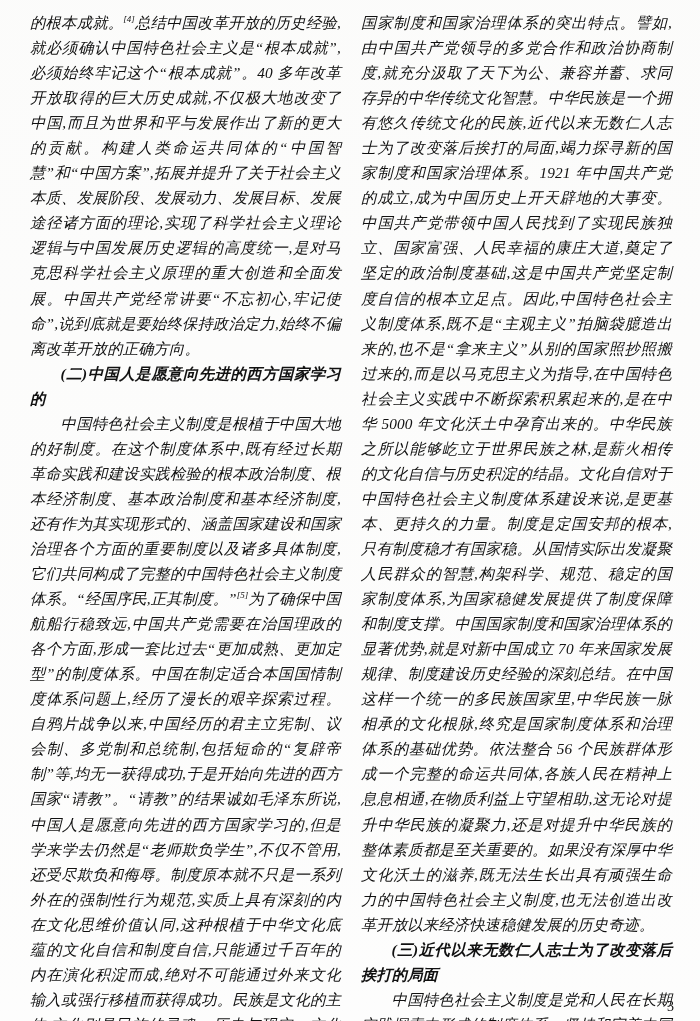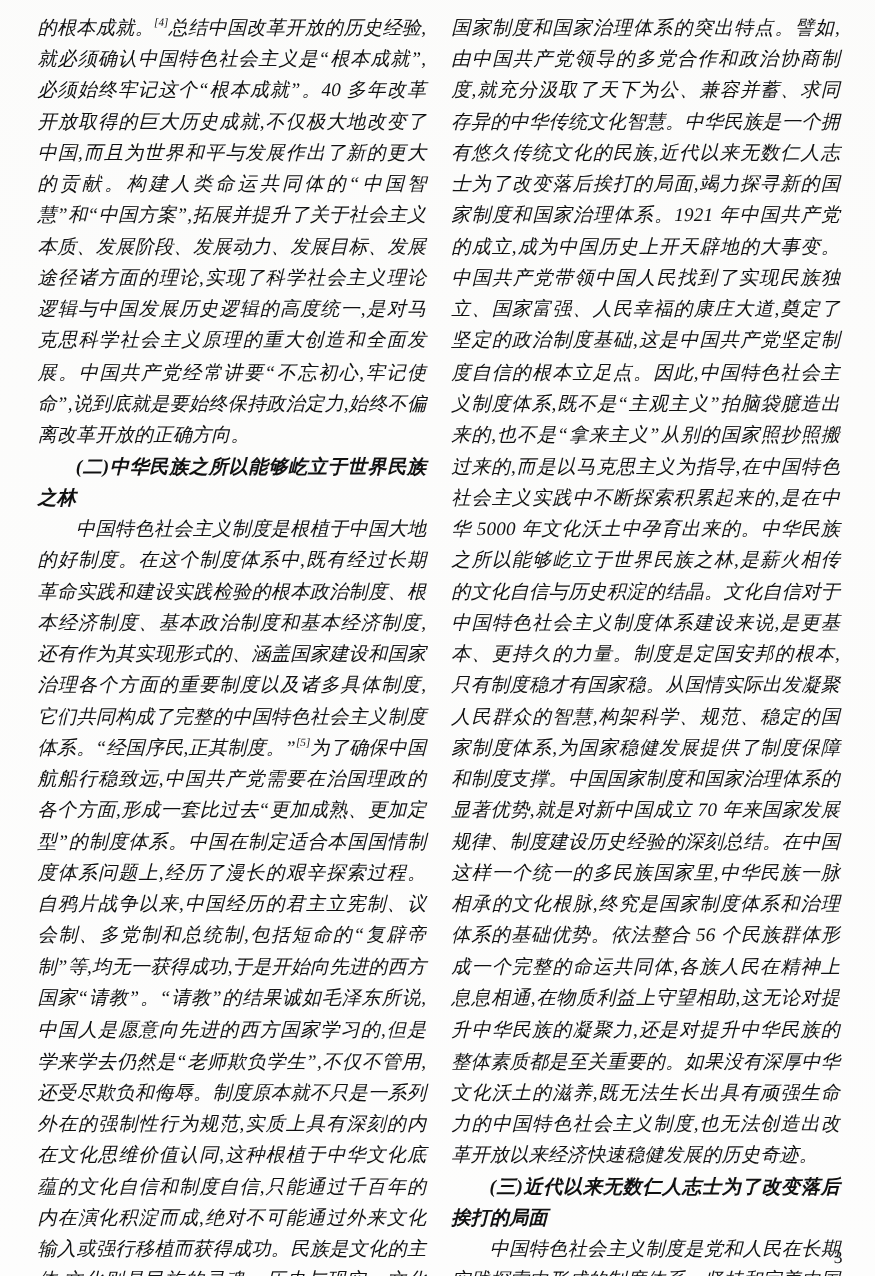--- a/index.html
+++ b/index.html
@@ -85,21 +85,21 @@
 <body>
 
 <div class="page">
   <div class="paper-tint"></div>
 
   <div class="columns">
 
     <div class="col">
       <p class="para">的根本成就。<span class="fn">[4]</span>总结中国改革开放的历史经验,就必须确认中国特色社会主义是“根本成就”,必须始终牢记这个“根本成就”。40 多年改革开放取得的巨大历史成就,不仅极大地改变了中国,而且为世界和平与发展作出了新的更大的贡献。构建人类命运共同体的“中国智慧”和“中国方案”,拓展并提升了关于社会主义本质、发展阶段、发展动力、发展目标、发展途径诸方面的理论,实现了科学社会主义理论逻辑与中国发展历史逻辑的高度统一,是对马克思科学社会主义原理的重大创造和全面发展。中国共产党经常讲要“不忘初心,牢记使命”,说到底就是要始终保持政治定力,始终不偏离改革开放的正确方向。</p>
 
-      <p class="heading">(二)中华民族之所以能够屹立于世界民族之林</p>
+      <p class="heading">(二)中国人是愿意向先进的西方国家学习的</p>
 
       <p class="para indent">中国特色社会主义制度是根植于中国大地的好制度。在这个制度体系中,既有经过长期革命实践和建设实践检验的根本政治制度、根本经济制度、基本政治制度和基本经济制度,还有作为其实现形式的、涵盖国家建设和国家治理各个方面的重要制度以及诸多具体制度,它们共同构成了完整的中国特色社会主义制度体系。“经国序民,正其制度。”<span class="fn">[5]</span>为了确保中国航船行稳致远,中国共产党需要在治国理政的各个方面,形成一套比过去“更加成熟、更加定型”的制度体系。中国在制定适合本国国情制度体系问题上,经历了漫长的艰辛探索过程。自鸦片战争以来,中国经历的君主立宪制、议会制、多党制和总统制,包括短命的“复辟帝制”等,均无一获得成功,于是开始向先进的西方国家“请教”。“请教”的结果诚如毛泽东所说,中国人是愿意向先进的西方国家学习的,但是学来学去仍然是“老师欺负学生”,不仅不管用,还受尽欺负和侮辱。制度原本就不只是一系列外在的强制性行为规范,实质上具有深刻的内在文化思维价值认同,这种根植于中华文化底蕴的文化自信和制度自信,只能通过千百年的内在演化积淀而成,绝对不可能通过外来文化输入或强行移植而获得成功。民族是文化的主体,文化则是民族的灵魂。历史与现实、文化与习俗、目标与追求、形势与任务多重因素,是构成国家制度建立与发展的基本依据。中华民族在有文字记载的 5000 年沧桑巨变中,形成了“天下为公”的政治理想、“以仁为本”的德治主张和“中华法系”的善治理念,共同构成了中华民族经久不衰的精神家园。具有坚实深厚的中华文化背景和文化根基,是中国</p>
     </div>
 
     <div class="col">
       <p class="para">国家制度和国家治理体系的突出特点。譬如,由中国共产党领导的多党合作和政治协商制度,就充分汲取了天下为公、兼容并蓄、求同存异的中华传统文化智慧。中华民族是一个拥有悠久传统文化的民族,近代以来无数仁人志士为了改变落后挨打的局面,竭力探寻新的国家制度和国家治理体系。1921 年中国共产党的成立,成为中国历史上开天辟地的大事变。中国共产党带领中国人民找到了实现民族独立、国家富强、人民幸福的康庄大道,奠定了坚定的政治制度基础,这是中国共产党坚定制度自信的根本立足点。因此,中国特色社会主义制度体系,既不是“主观主义”拍脑袋臆造出来的,也不是“拿来主义”从别的国家照抄照搬过来的,而是以马克思主义为指导,在中国特色社会主义实践中不断探索积累起来的,是在中华 5000 年文化沃土中孕育出来的。中华民族之所以能够屹立于世界民族之林,是薪火相传的文化自信与历史积淀的结晶。文化自信对于中国特色社会主义制度体系建设来说,是更基本、更持久的力量。制度是定国安邦的根本,只有制度稳才有国家稳。从国情实际出发凝聚人民群众的智慧,构架科学、规范、稳定的国家制度体系,为国家稳健发展提供了制度保障和制度支撑。中国国家制度和国家治理体系的显著优势,就是对新中国成立 70 年来国家发展规律、制度建设历史经验的深刻总结。在中国这样一个统一的多民族国家里,中华民族一脉相承的文化根脉,终究是国家制度体系和治理体系的基础优势。依法整合 56 个民族群体形成一个完整的命运共同体,各族人民在精神上息息相通,在物质利益上守望相助,这无论对提升中华民族的凝聚力,还是对提升中华民族的整体素质都是至关重要的。如果没有深厚中华文化沃土的滋养,既无法生长出具有顽强生命力的中国特色社会主义制度,也无法创造出改革开放以来经济快速稳健发展的历史奇迹。</p>
 
       <p class="heading">(三)近代以来无数仁人志士为了改变落后挨打的局面</p>
 
       <p class="para indent">中国特色社会主义制度是党和人民在长期实践探索中形成的制度体系。坚持和完善中国特色社会主义制度体系,事关国家长治久安、人民幸福和社会安宁,事关中华民族伟大复兴目标的实现。当下中国正处在爬坡过坎的关键时期,改革、建设和发展中出现的许多问题,往往互相交织和叠加在一起,加重了国家治理和社会治理的复杂性与艰巨</p>

